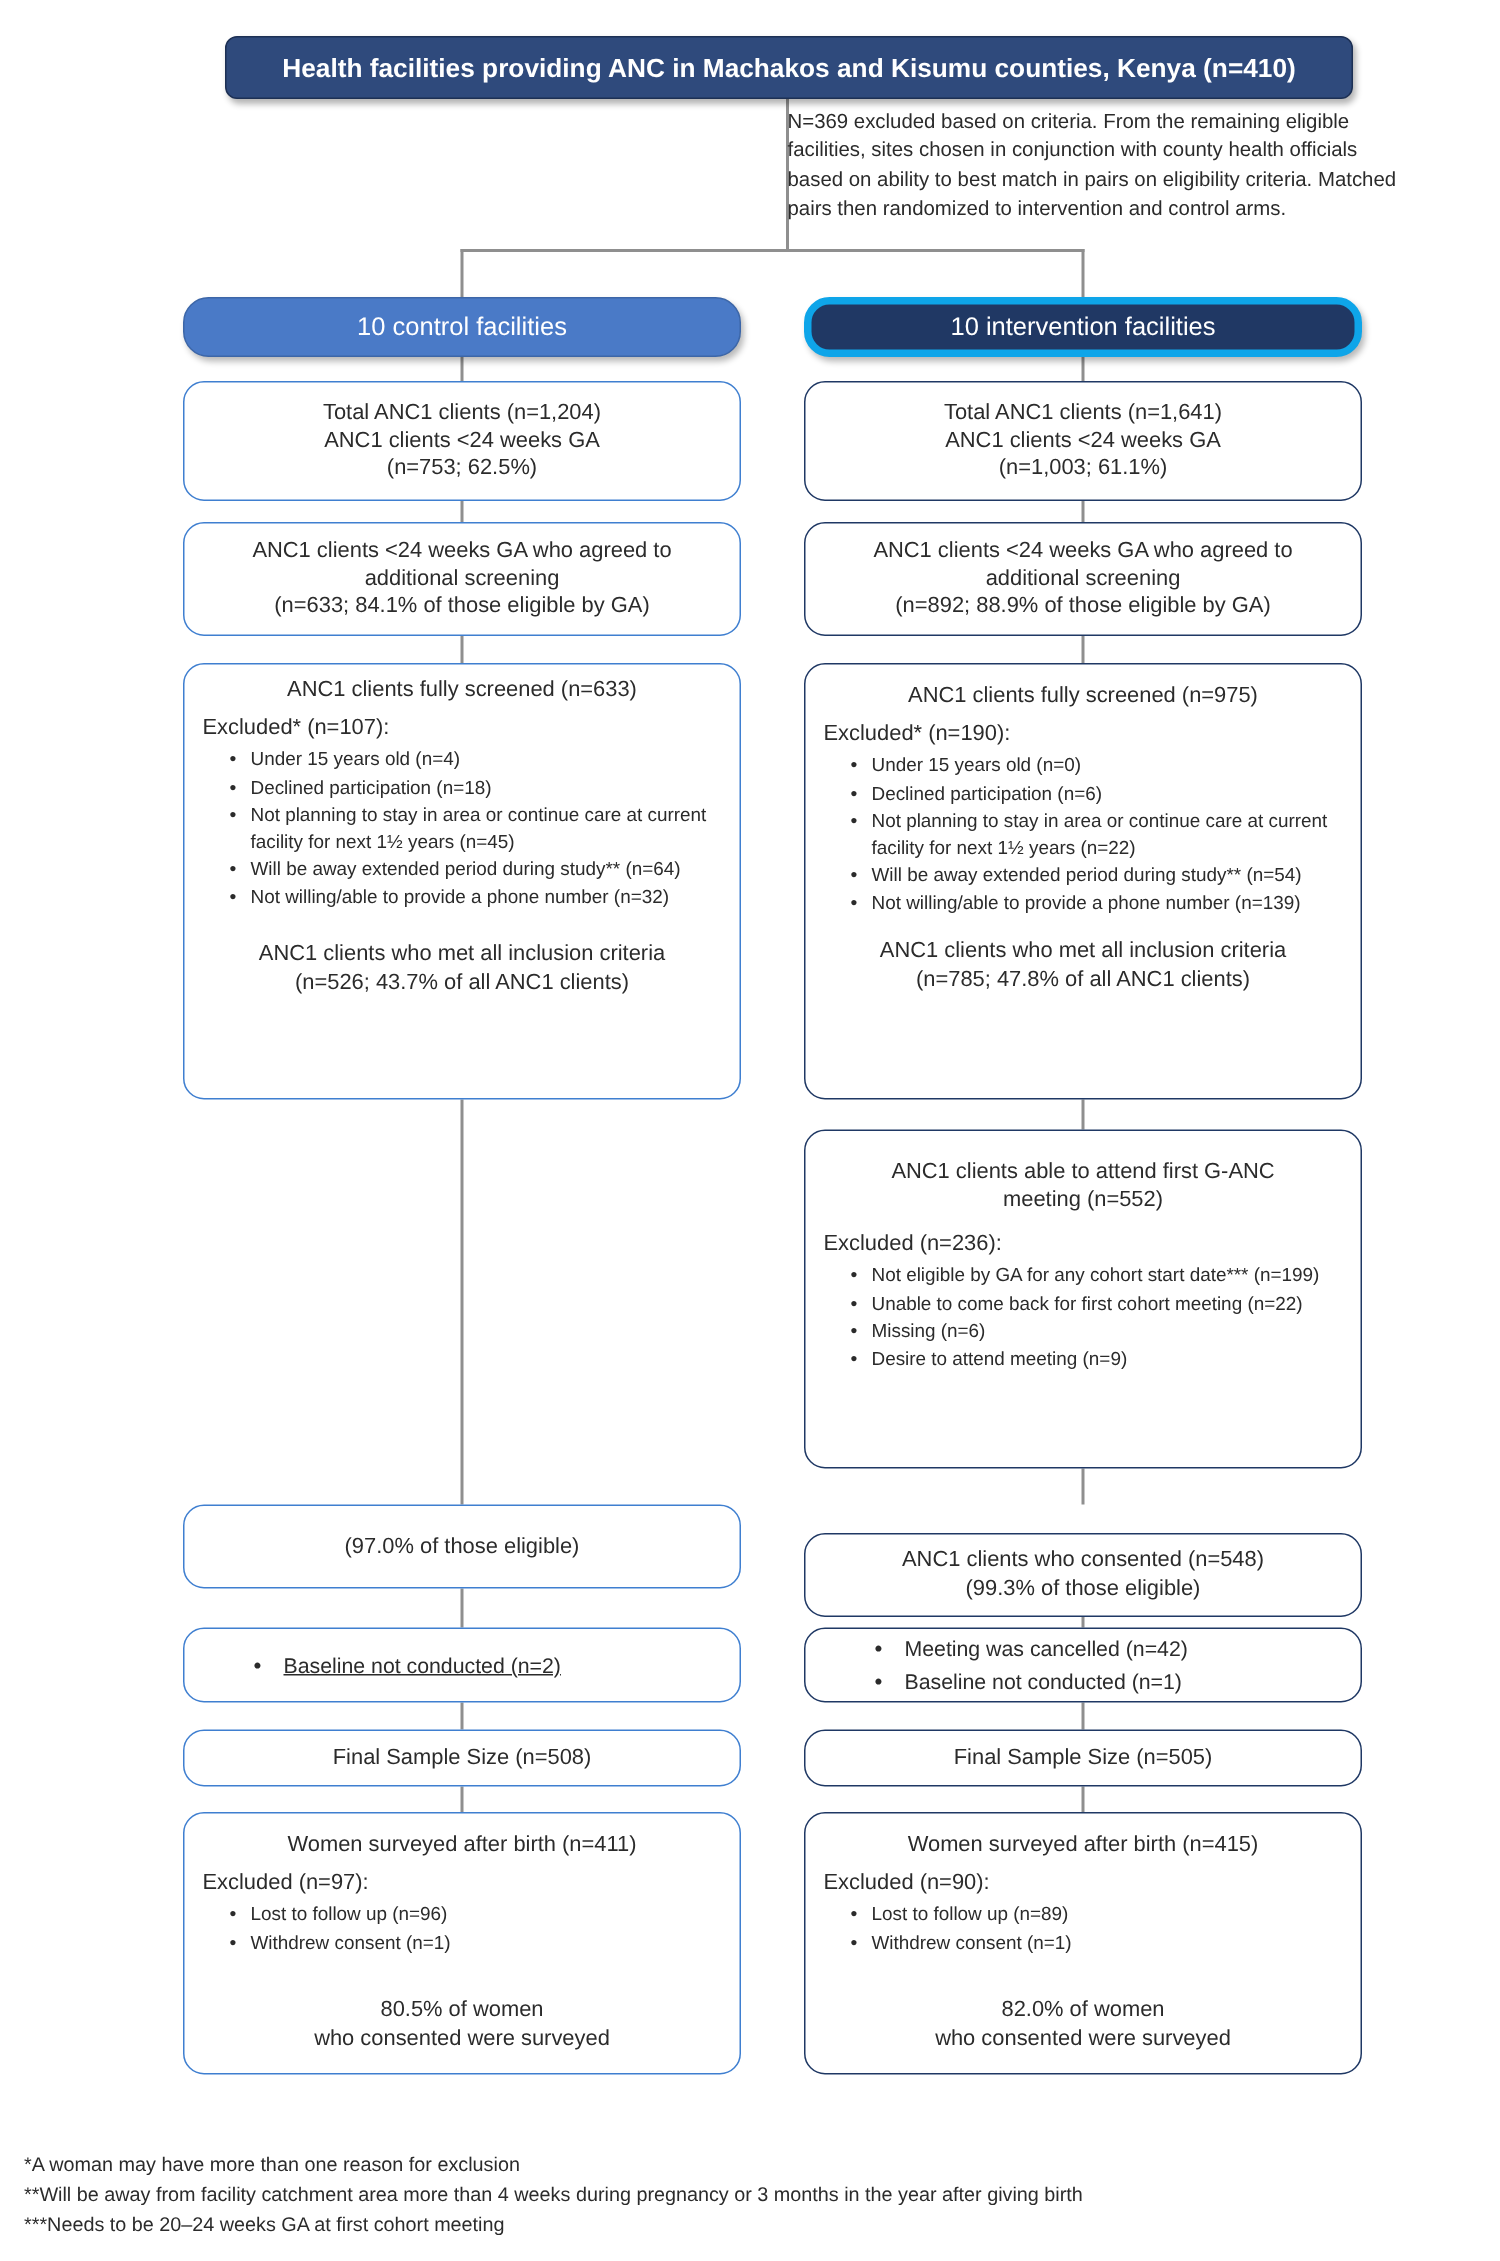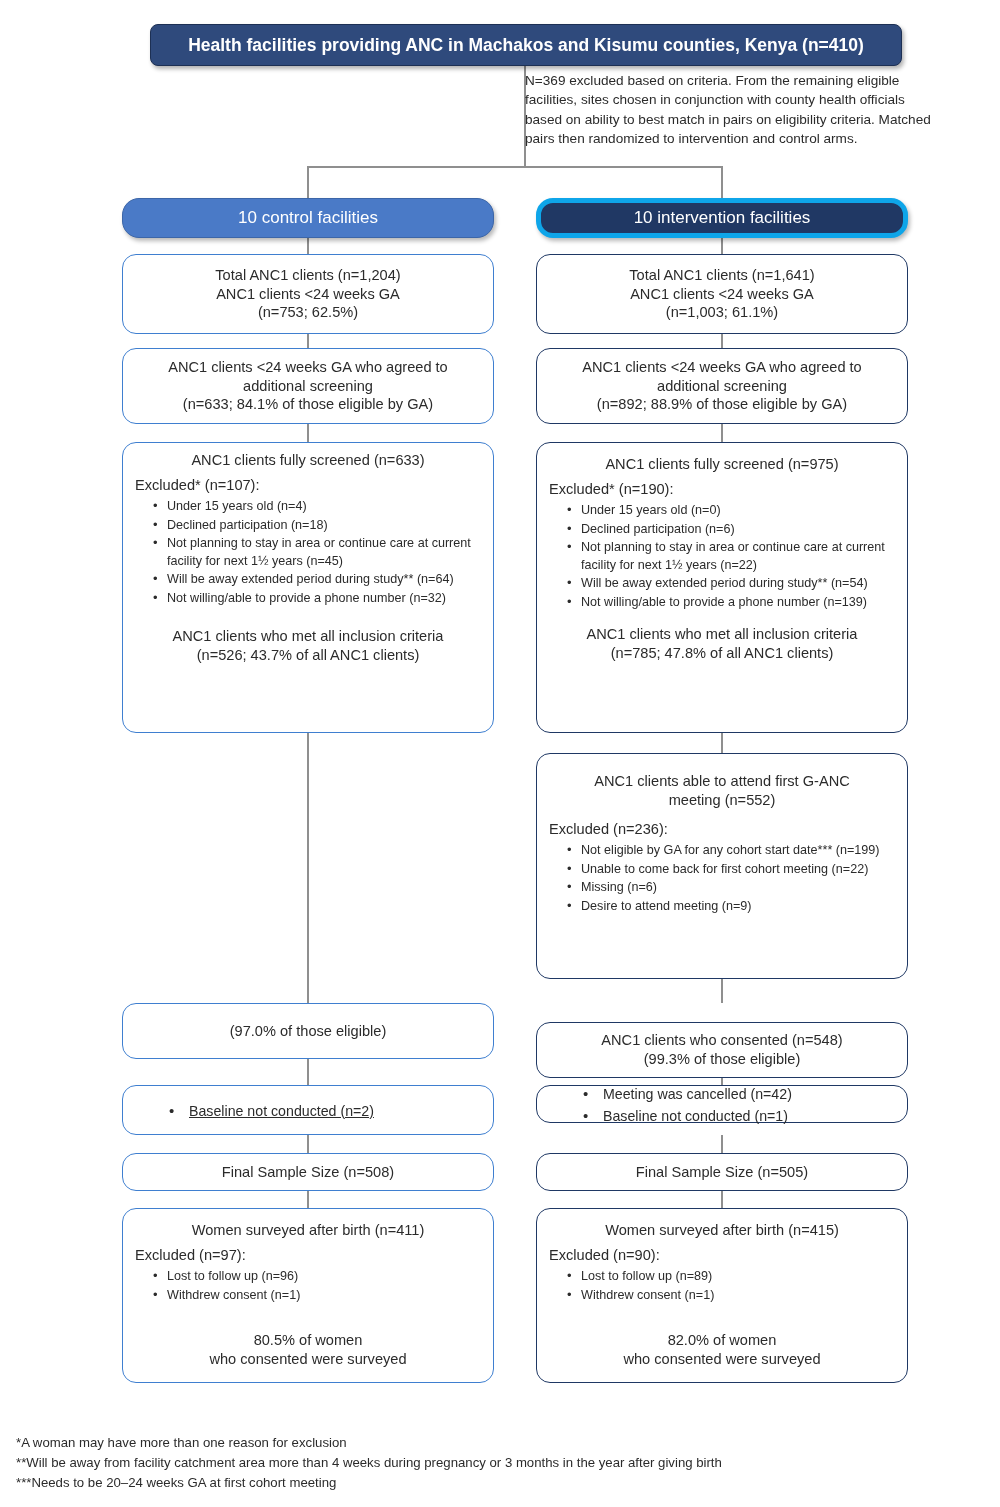--- a/index.html
+++ b/index.html
@@ -211,21 +211,21 @@
     <li>Missing (n=6)</li>
     <li>Desire to attend meeting (n=9)</li>
   </ul>
 </div>
 
 <div class="box interv" style="top:1003px; height:56px;margin-top:19px;">
   <div class="ctr">ANC1 clients who consented (n=548)</div>
   <div class="ctr">(99.3% of those eligible)</div>
 </div>
 
-<div class="box interv" style="top:1085px; height:38px;justify-content:center;">
+<div class="box interv" style="top:1085px; height:50px;justify-content:center;">
   <ul class="bul big" style="padding-left:34px;">
     <li>Meeting was cancelled (n=42)</li>
     <li>Baseline not conducted (n=1)</li>
   </ul>
 </div>
 
 <div class="box interv" style="top:1153px; height:38px;">
   <div class="ctr">Final Sample Size (n=505)</div>
 </div>
 

